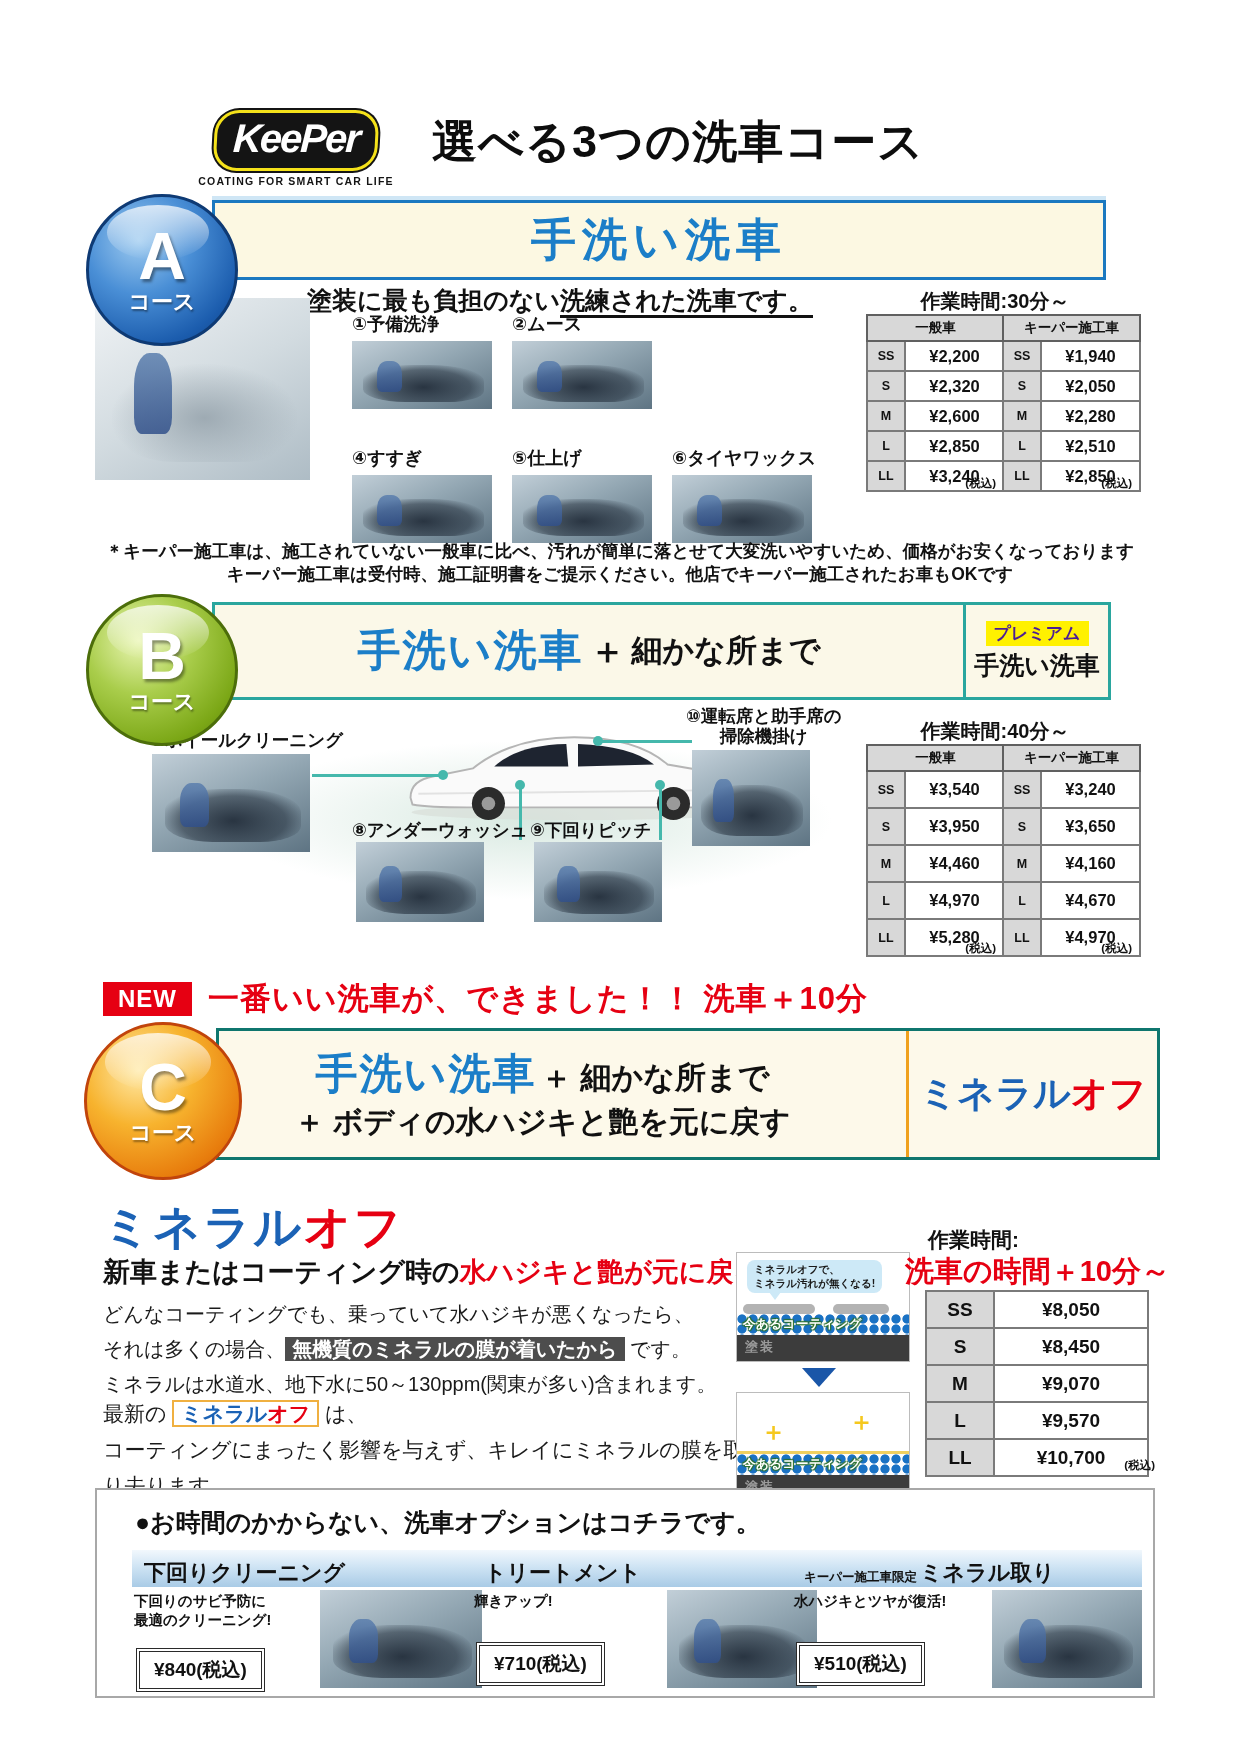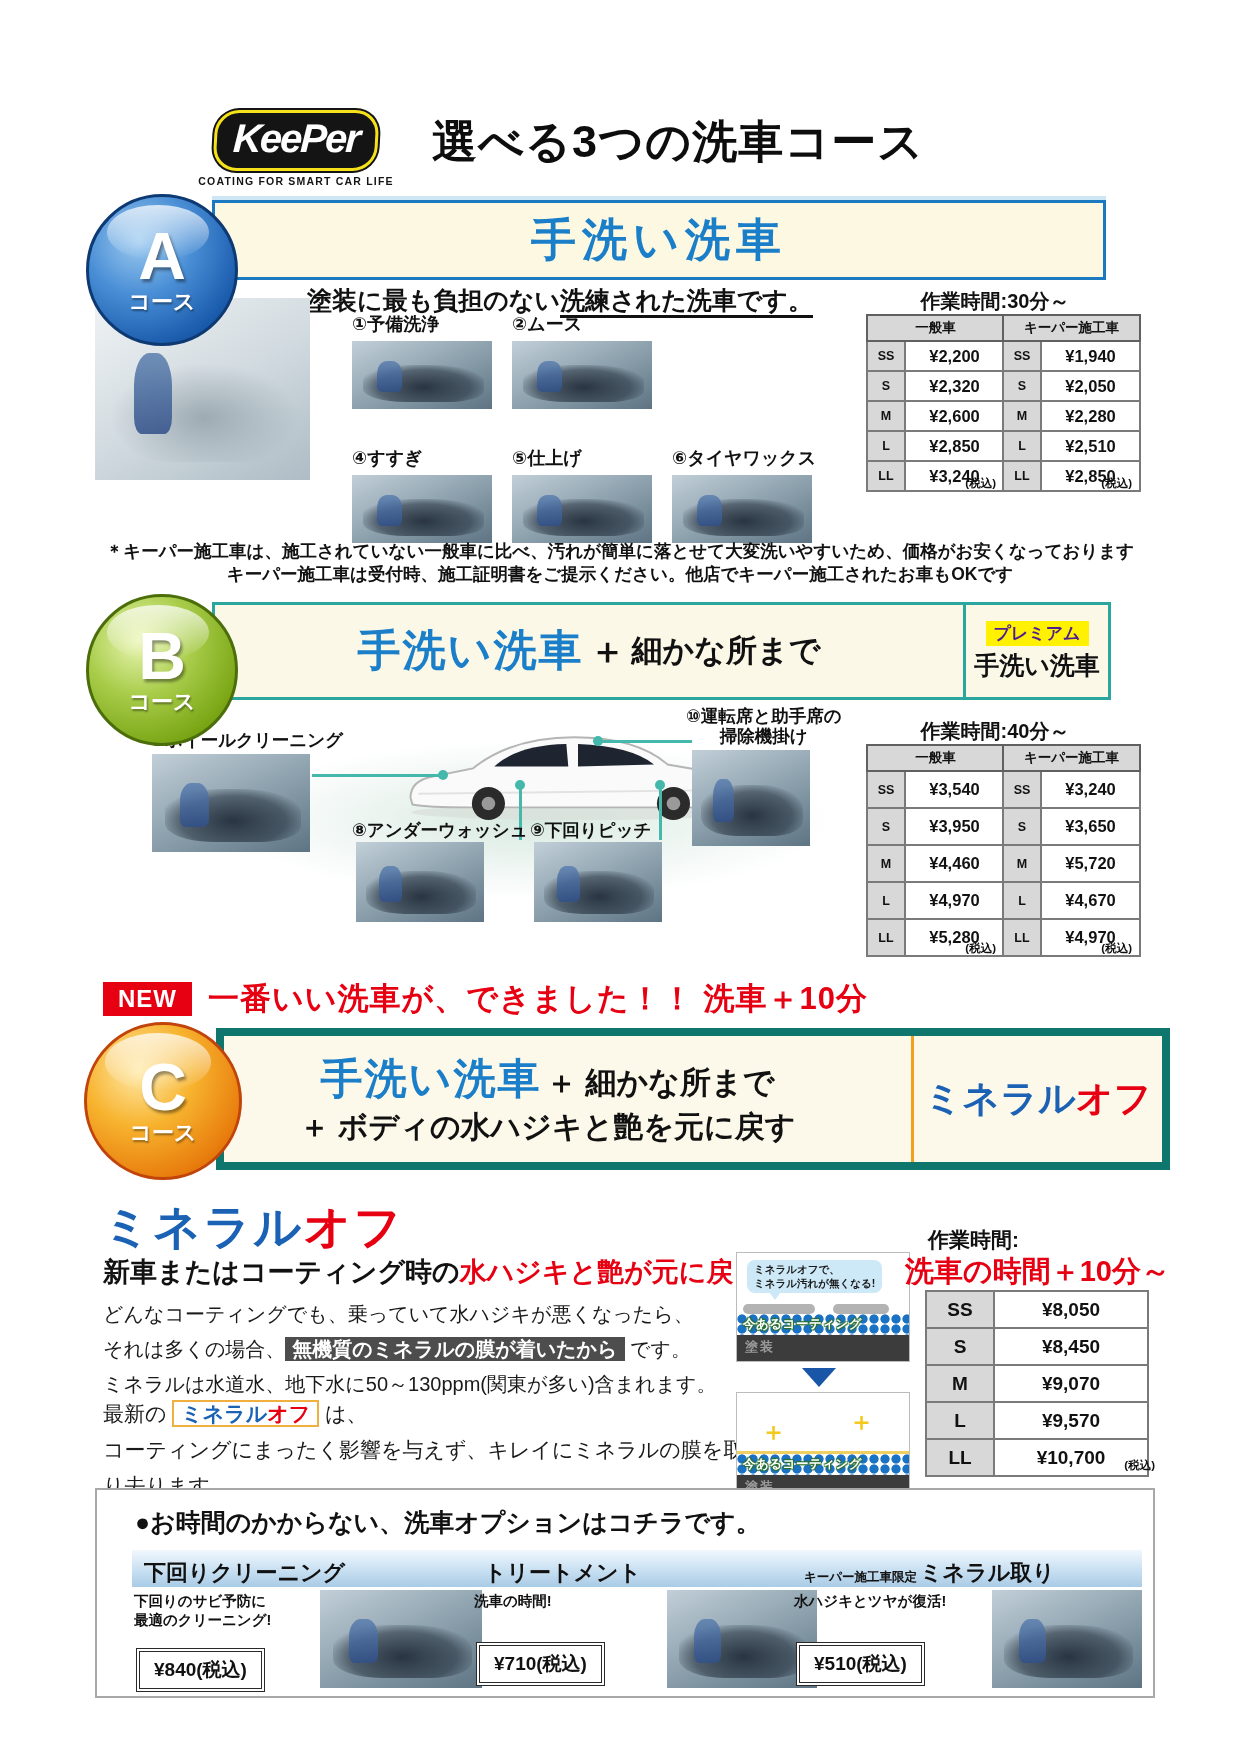--- a/index.html
+++ b/index.html
@@ -100,21 +100,21 @@
   .c10{left:598px;top:740px;width:94px;height:3px;}
   .cdot{position:absolute;width:10px;height:10px;border-radius:50%;background:#45b8ac;z-index:2;}
   .d7{left:438px;top:770px;} .d8{left:515px;top:780px;} .d9{left:655px;top:780px;} .d10{left:593px;top:736px;}
 
   
   .new-badge{position:absolute;left:103px;top:982px;background:#e60012;color:#fff;
       font-size:24px;font-weight:800;padding:3px 15px;letter-spacing:1px;}
   .new-text{position:absolute;left:208px;top:978px;color:#e60012;font-size:31px;font-weight:900;letter-spacing:1px;}
 
   
-  .box-c{position:absolute;left:216px;top:1028px;width:938px;height:126px;border:8px solid #0f766e;background:#fdf9ea;display:flex;gap:40px;}
+  .box-c{position:absolute;left:216px;top:1028px;width:938px;height:126px;border:3px solid #0f766e;background:#fdf9ea;display:flex;gap:40px;}
   .box-c .cmain{flex:1;display:flex;flex-direction:column;align-items:center;justify-content:center;line-height:1.25;}
   .ct-blue{color:#1b7ec8;font-size:42px;font-weight:900;letter-spacing:2px;}
   .ct-rest{font-size:31px;font-weight:900;}
   .ct-line2{font-size:30px;font-weight:900;margin-top:2px;}
   .box-c .cside{width:248px;border-left:3px solid #f0a11d;display:flex;align-items:center;justify-content:center;}
   .mineral-blue{color:#1b62b5;font-weight:900;}
   .mineral-red{color:#e60012;font-weight:900;}
   .cside-label{font-size:37px;}
 
   
@@ -379,21 +379,21 @@
       <tr>
           <td class="sz">SS</td>
           <td class="pr">¥3,240</td>
         </tr>
       <tr>
           <td class="sz">S</td>
           <td class="pr">¥3,650</td>
         </tr>
       <tr>
           <td class="sz">M</td>
-          <td class="pr">¥5,720</td>
+          <td class="pr">¥4,160</td>
         </tr>
       <tr>
           <td class="sz">L</td>
           <td class="pr">¥4,670</td>
         </tr>
       <tr>
           <td class="sz">LL</td>
           <td class="pr">¥4,970</td>
         </tr>
     </tbody>
@@ -502,21 +502,21 @@
       </div>
       <div class="opt-price">¥840(税込)</div>
       <div class="photo opt-photo"></div>
     </div>
 
     <div class="opt opt2">
       <div class="opt-bar">
         <span class="opt-title">トリートメント</span>
       </div>
       <div class="opt-desc">
-        <div>洗車の時間!</div>
+        <div>輝きアップ!</div>
       </div>
       <div class="opt-price">¥710(税込)</div>
       <div class="photo opt-photo"></div>
     </div>
 
     <div class="opt opt3">
       <div class="opt-bar">
         <span class="opt-prefix">キーパー施工車限定</span>
         <span class="opt-title">ミネラル取り</span>
       </div>

